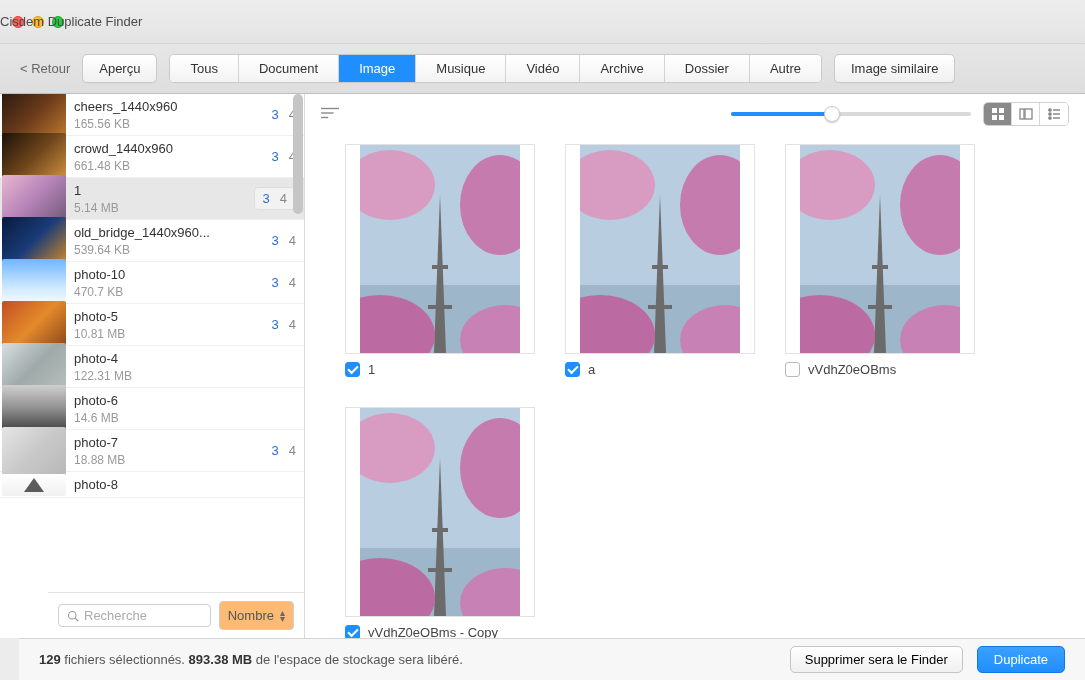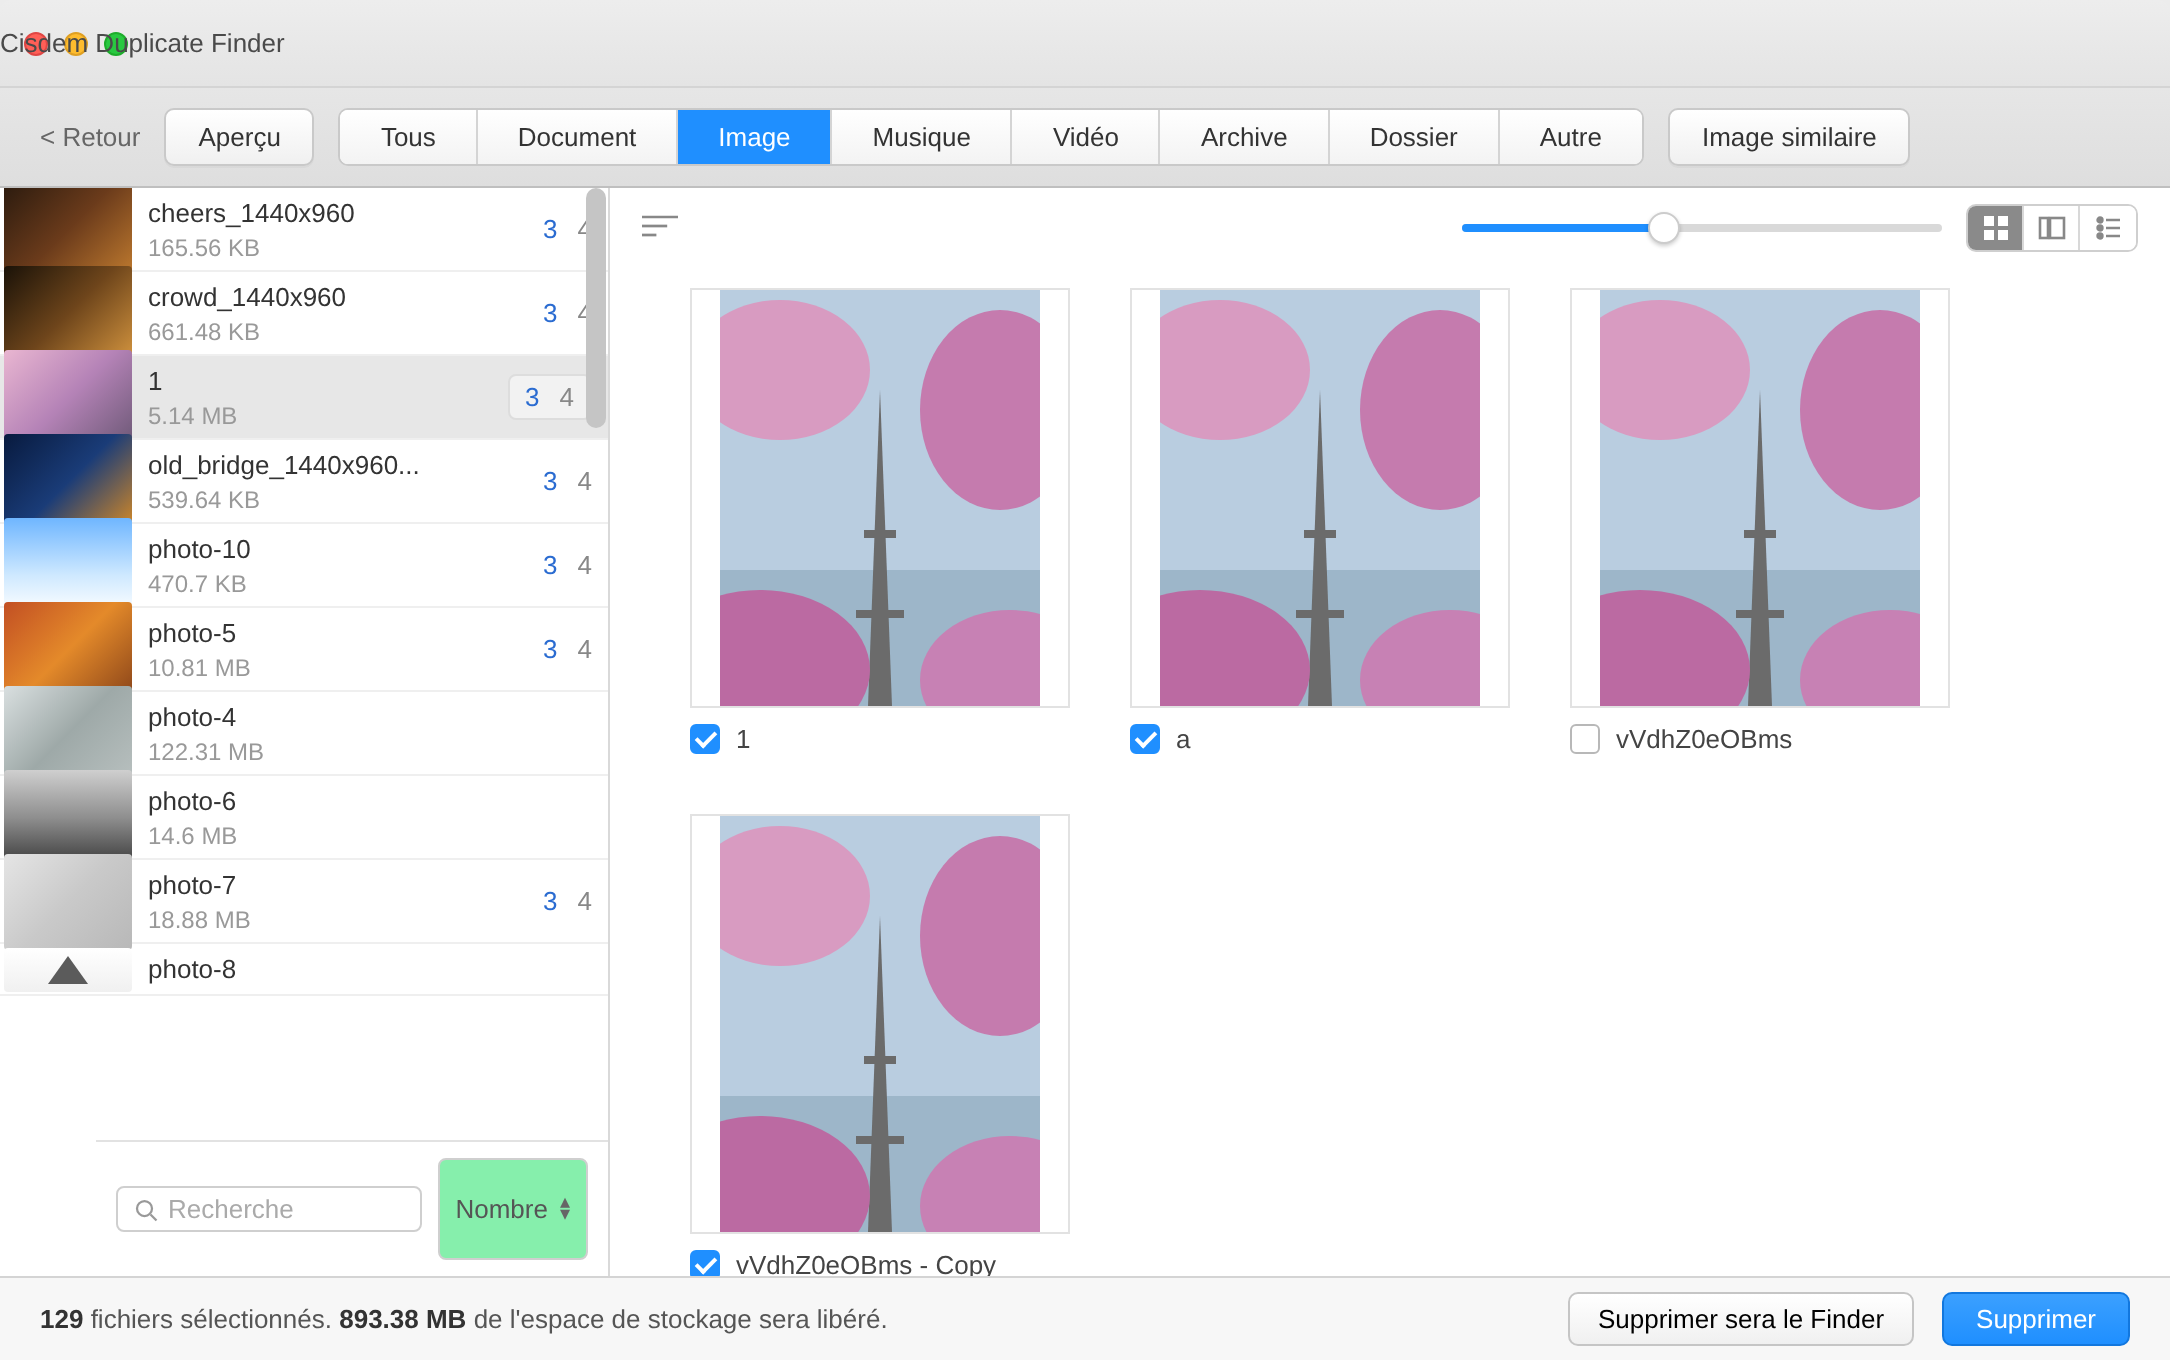--- a/index.html
+++ b/index.html
@@ -182,22 +182,22 @@
   border-radius: 4px;
   background: #fff;
   padding: 3px 8px;
   color: #aaa;
   gap: 5px;
 }
 .search-field svg { width: 12px; height: 12px; }
 .sort-select {
   border: 1px solid #cfcfcf;
   border-radius: 4px;
-  background: #86efac;
-  padding: 17px 8px;
+  background: #fdba74;
+  padding: 6px 8px;
   display: flex;
   align-items: center;
   gap: 6px;
   color: #555;
   cursor: pointer;
 }
 .sort-select .chev { font-size: 10px; color: #666; line-height: 0.6; }
 
 
 .detail {
@@ -316,20 +316,21 @@
 
 
 .footer {
   height: 42px;
   border-top: 1px solid #d4d4d4;
   background: #f7f7f7;
   display: flex;
   align-items: center;
   padding: 0 20px;
   gap: 14px;
+  margin-left: 19px;
 }
 .footer-text { font-size: 13px; color: #555; }
 .footer-text b { color: #333; font-weight: 600; }
 .footer .spacer { flex: 1; }
 .btn-secondary {
   background: linear-gradient(#ffffff, #f0f0f0);
   border: 1px solid #c5c5c5;
   border-radius: 5px;
   padding: 5px 14px;
   font-size: 13px;
@@ -649,14 +650,14 @@
   </div>
 
 </div>
 
 <div class="footer">
   <span class="footer-text">
     <b>129</b><span> fichiers sélectionnés. </span><b>893.38 MB</b><span> de l'espace de stockage sera libéré.</span>
   </span>
   <span class="spacer"></span>
   <button class="btn-secondary">Supprimer sera le Finder</button>
-  <button class="btn-primary">Supprimer</button>
+  <button class="btn-primary">Duplicate</button>
 </div>
 
 </body></html>

